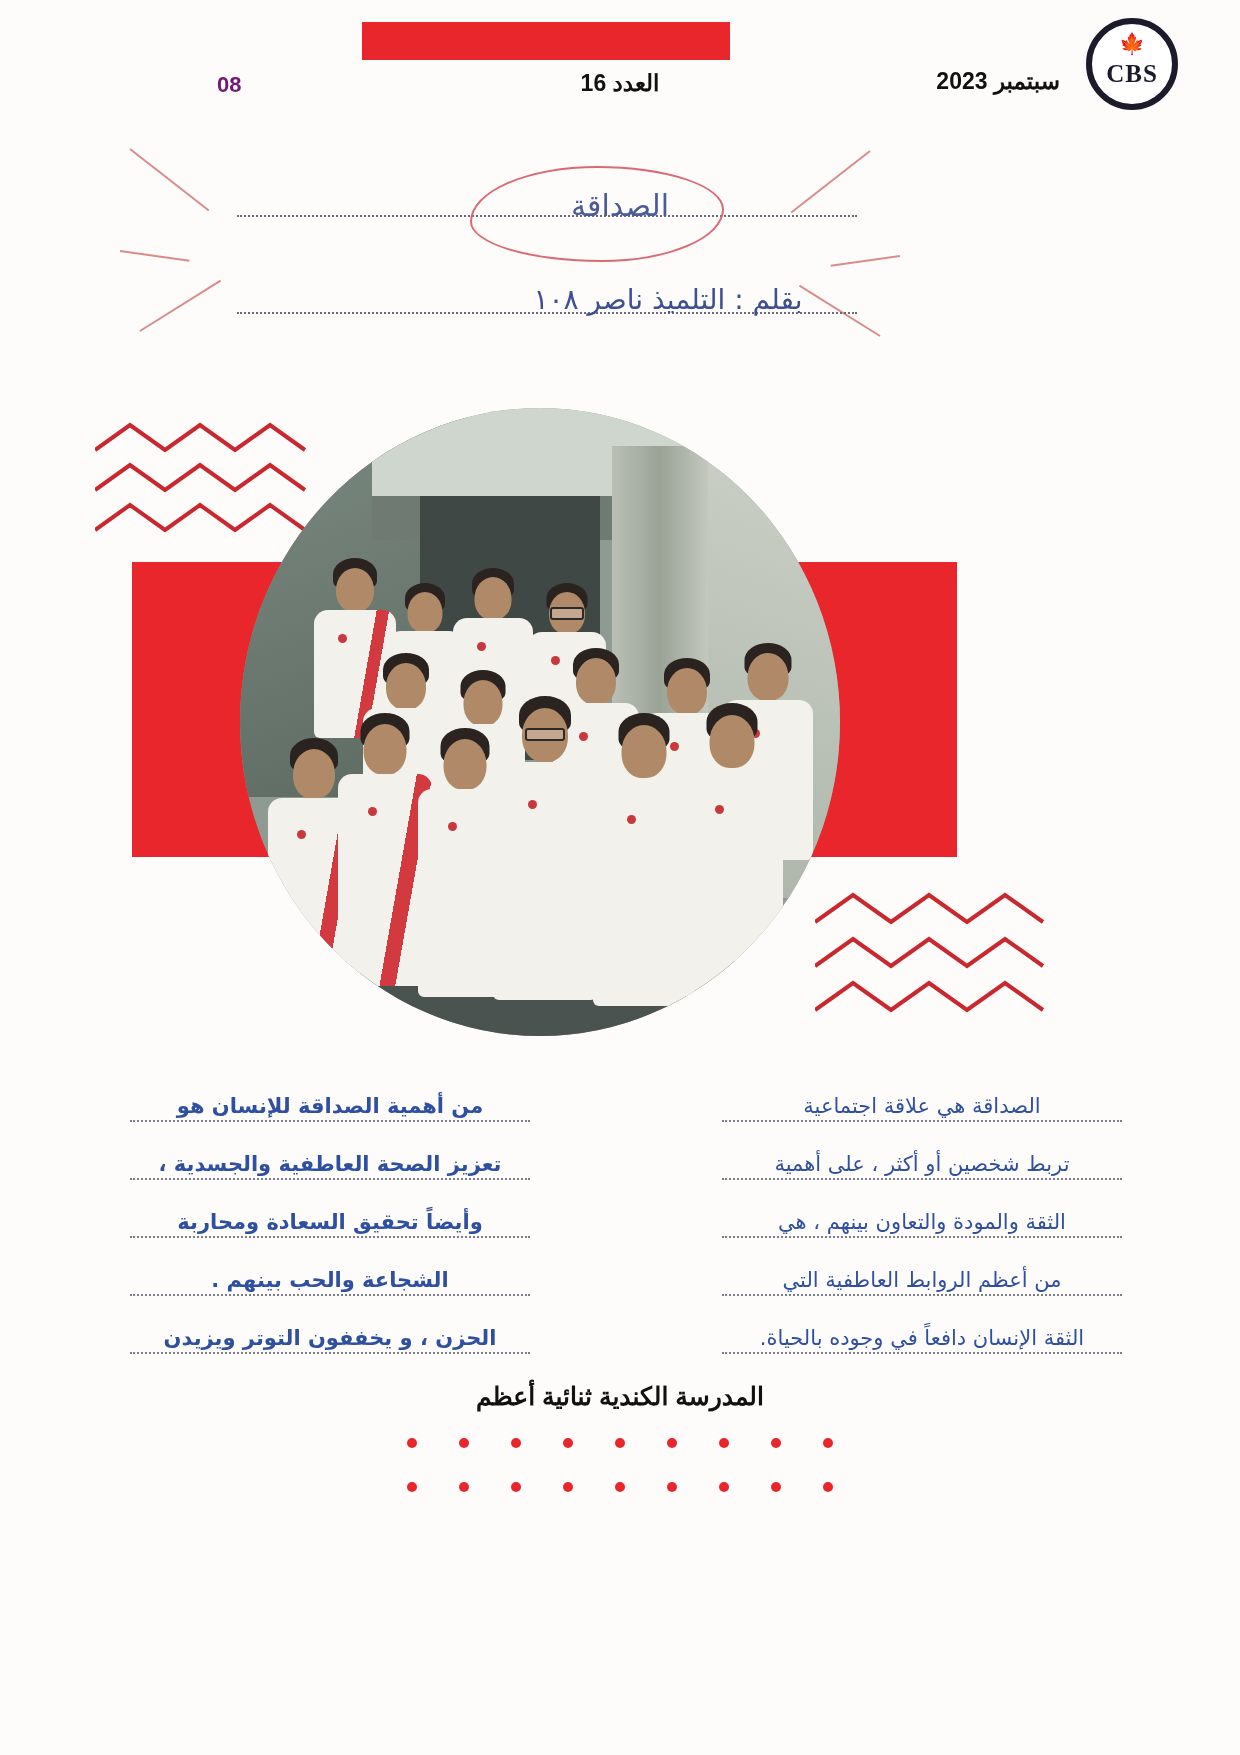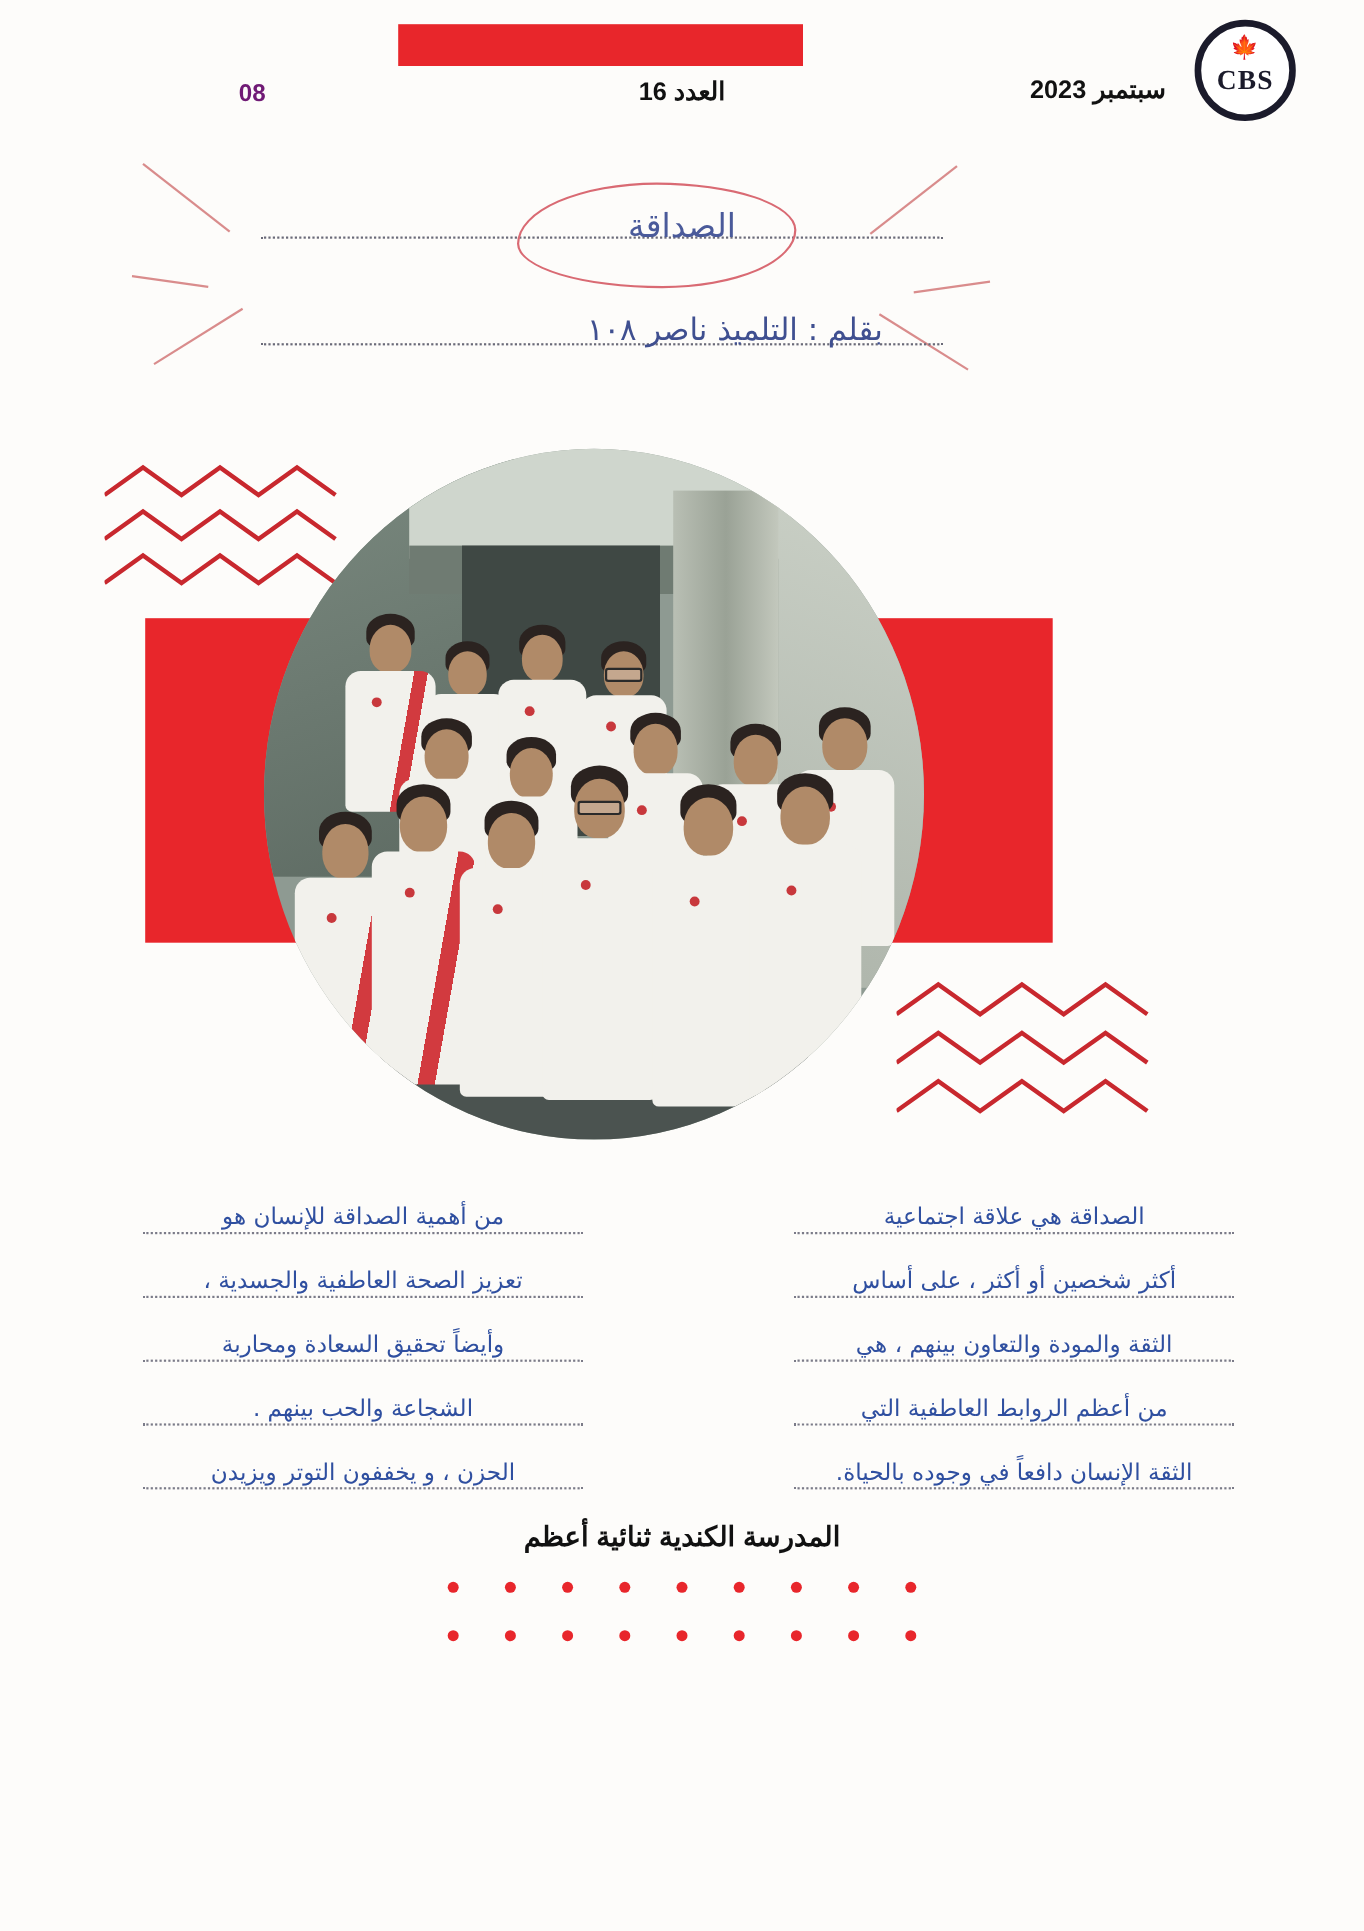--- a/index.html
+++ b/index.html
@@ -242,21 +242,21 @@
     background: rgba(255,255,255,0.25);
   }
 
   
   .col {
     position: absolute;
     width: 400px;
     direction: rtl;
   }
   .col-right { right: 118px; top: 1070px; }
-  .col-left { left: 130px; top: 1070px; }
+  .col-left { left: 130px; top: 1070px; font-weight: bold; }
   .hline {
     position: relative;
     height: 58px;
   }
   .hline .rule {
     position: absolute;
     left: 0; right: 0; bottom: 6px;
     border-top: 2px dotted #7b7b88;
   }
   .hline .txt {
@@ -444,21 +444,21 @@
       <div class="logo-dot" style="left:37px; top:102px;"></div>
     </div>
   </div>
 
   <div class="col col-right">
     <div class="hline">
       <div class="txt">الصداقة هي علاقة اجتماعية</div>
       <div class="rule"></div>
     </div>
     <div class="hline">
-      <div class="txt">أكثر شخصين أو أكثر ، على أساس</div>
+      <div class="txt">تربط شخصين أو أكثر ، على أهمية</div>
       <div class="rule"></div>
     </div>
     <div class="hline">
       <div class="txt">الثقة والمودة والتعاون بينهم ، هي</div>
       <div class="rule"></div>
     </div>
     <div class="hline">
       <div class="txt">من أعظم الروابط العاطفية التي</div>
       <div class="rule"></div>
     </div>

